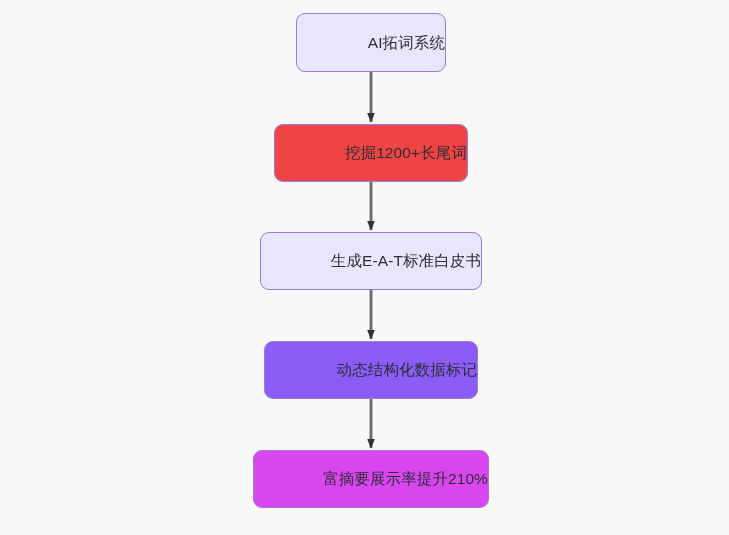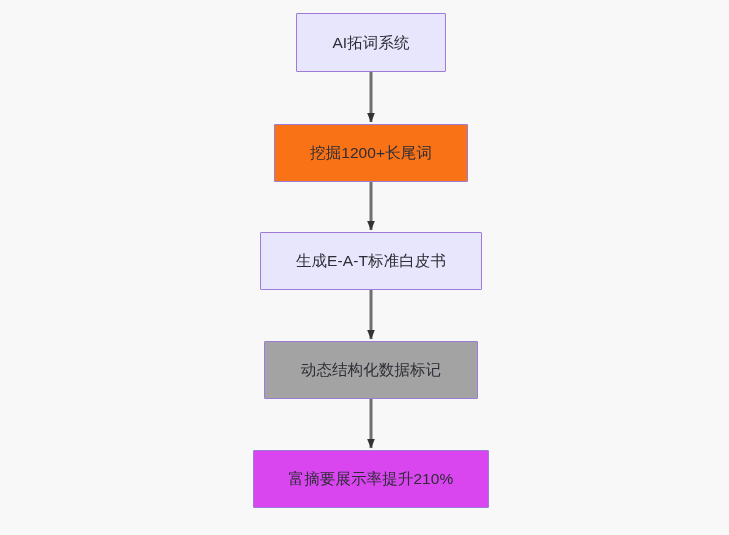--- a/index.html
+++ b/index.html
@@ -25,24 +25,24 @@
     top: 0;
     width: 729px;
     height: 535px;
     pointer-events: none;
   }
   .node {
     position: absolute;
     box-sizing: border-box;
     background: #e8e6fc;
     border: 1.5px solid #9d7bd8;
-    border-radius: 1px;
+    border-radius: 9px;
     display: flex;
     align-items: center;
-    justify-content: center;
+    justify-content: flex-end;
     text-align: center;
   }
   .node-label {
     color: #2d2d35;
     font-size: 15.5px;
     line-height: 1.25;
     letter-spacing: 0.1px;
     white-space: nowrap;
   }
 </style>
@@ -68,29 +68,29 @@
     </g>
     <g>
       <line x1="371" y1="399" x2="371" y2="448" stroke="#707070" stroke-width="3" marker-end="url(#arrowhead)"></line>
     </g>
   </svg>
 
   <div class="node" id="node-n1" style="left: 296px; top: 13px; width: 150px; height: 59px; background: rgb(232, 230, 252); border-color: rgb(157, 123, 216);">
     <span class="node-label" style="color: rgb(45, 45, 53);">AI拓词系统</span>
   </div>
 
-  <div class="node" id="node-n2" style="left: 274px; top: 124px; width: 194px; height: 58px; background: #f97316; border-color: rgb(157, 123, 216);">
+  <div class="node" id="node-n2" style="left: 274px; top: 124px; width: 194px; height: 58px; background: #ef4444; border-color: rgb(157, 123, 216);">
     <span class="node-label" style="color: rgb(45, 45, 53);">挖掘1200+长尾词</span>
   </div>
 
   <div class="node" id="node-n3" style="left: 260px; top: 232px; width: 222px; height: 58px; background: rgb(232, 230, 252); border-color: rgb(157, 123, 216);">
     <span class="node-label" style="color: rgb(45, 45, 53);">生成E-A-T标准白皮书</span>
   </div>
 
-  <div class="node" id="node-n4" style="left: 264px; top: 341px; width: 214px; height: 58px; background: #a3a3a3; border-color: rgb(157, 123, 216);">
+  <div class="node" id="node-n4" style="left: 264px; top: 341px; width: 214px; height: 58px; background: #8b5cf6; border-color: rgb(157, 123, 216);">
     <span class="node-label" style="color: rgb(45, 45, 53);">动态结构化数据标记</span>
   </div>
 
   <div class="node" id="node-n5" style="left: 253px; top: 450px; width: 236px; height: 58px; background: #d946ef; border-color: rgb(157, 123, 216);">
     <span class="node-label" style="color: rgb(45, 45, 53);">富摘要展示率提升210%</span>
   </div>
 
 </div>
 
 </body></html>

